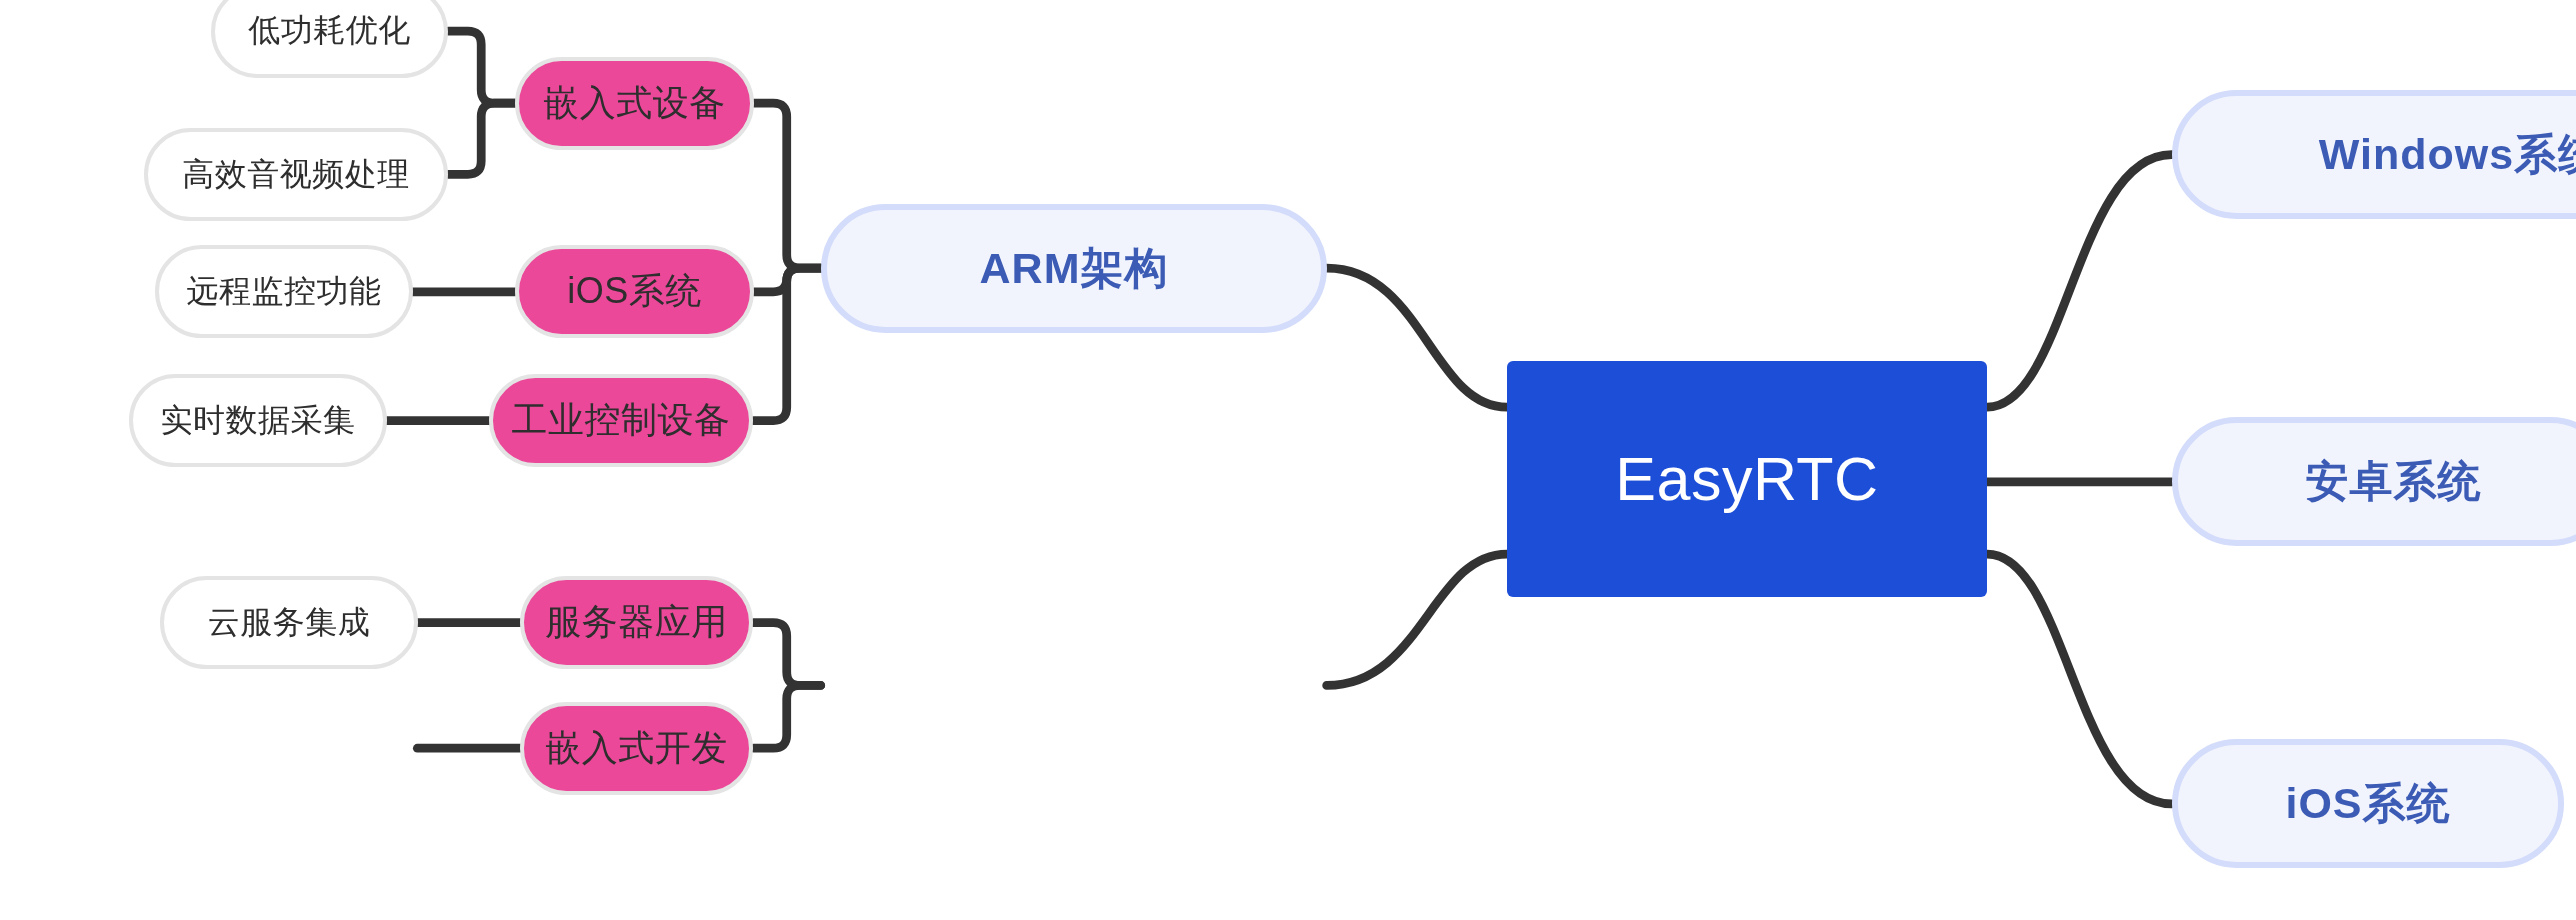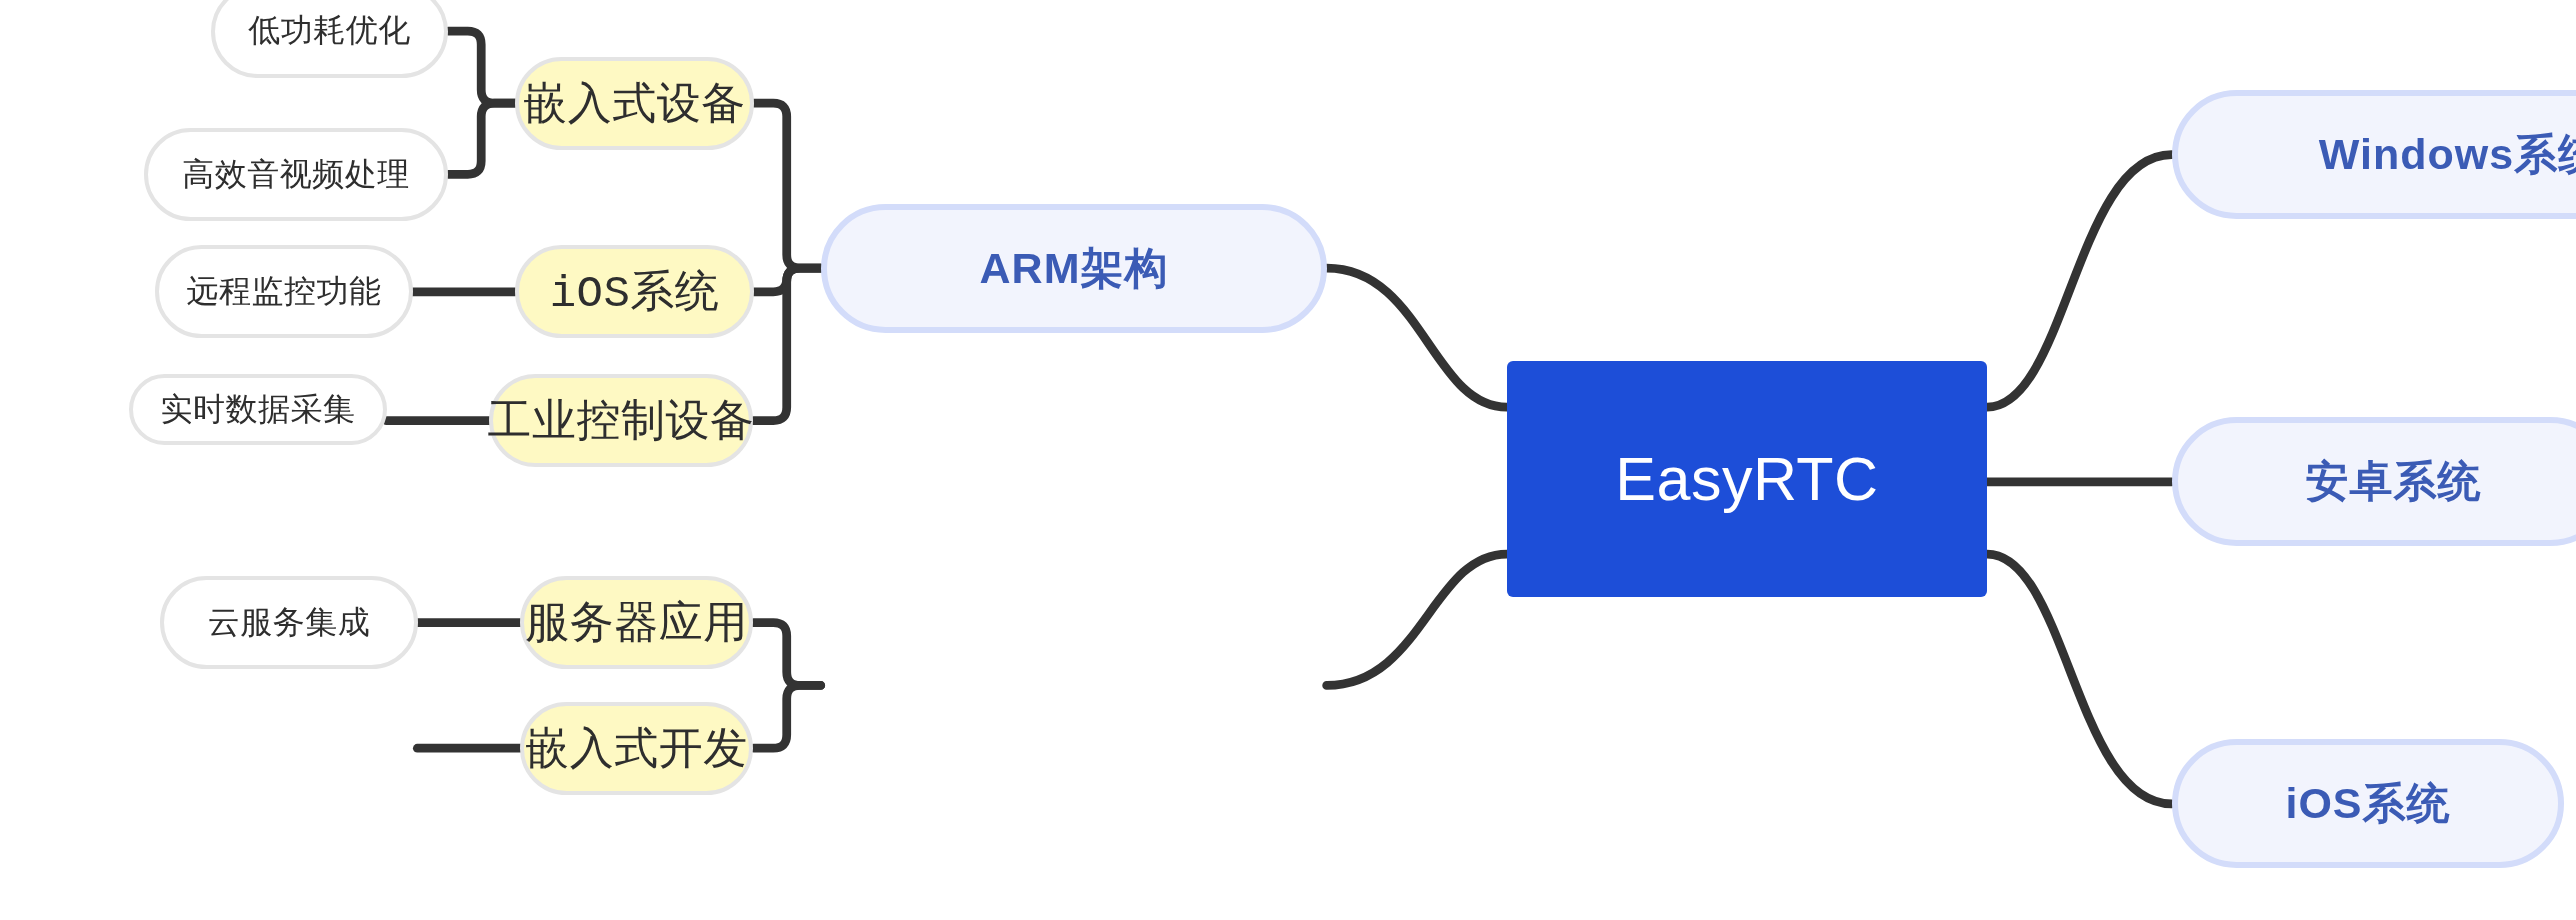--- a/index.html
+++ b/index.html
@@ -12,22 +12,22 @@
 
   
   .n-root{background:#1d4ed8;color:#ffffff;border-radius:6px;
           font-size:61px;font-weight:400;letter-spacing:0.5px;}
 
   
   .n-l1{background:#F2F4FD;border:6.7px solid #D3DCFA;border-radius:515px;
         color:#3B5BB5;font-size:43px;font-weight:700;letter-spacing:1px;}
 
   
-  .n-l2{background:#fef9c3;border:4.6px solid #E4E4E4;border-radius:515px;
-        color:#2E2E2E;font-size:44px;font-weight:400;letter-spacing:0.5px;font-family:Liberation Mono, monospace;}
+  .n-l2{background:#ec4899;border:4.6px solid #E4E4E4;border-radius:515px;
+        color:#2E2E2E;font-size:36px;font-weight:400;letter-spacing:0.5px;}
   .n-l3{background:#ffffff;border:4.6px solid #E4E4E4;border-radius:515px;
         color:#2E2E2E;font-size:32px;font-weight:400;letter-spacing:0.5px;}
 </style>
 </head>
 <body>
 
 <div id="stage">
 
   <svg id="wires" viewBox="0 0 7069 1787">
     <g fill="none" stroke="#333333" stroke-width="17" stroke-linecap="round" stroke-linejoin="round">
@@ -106,21 +106,21 @@
   <div class="node n-l2" style="left:515px;top:245px;width:239px;height:93px;">
     <span>iOS系统</span>
   </div>
   <div class="node n-l3" style="left:155px;top:245px;width:258px;height:93px;">
     <span>远程监控功能</span>
   </div>
 
   <div class="node n-l2" style="left:489px;top:374px;width:264px;height:93px;">
     <span>工业控制设备</span>
   </div>
-  <div class="node n-l3" style="left:129px;top:374px;width:258px;height:71px;">
+  <div class="node n-l3" style="left:129px;top:374px;width:258px;height:93px;">
     <span>实时数据采集</span>
   </div>
 
 
   <div class="node n-l2" style="left:520px;top:576px;width:233px;height:93px;">
     <span>服务器应用</span>
   </div>
   <div class="node n-l3" style="left:160px;top:576px;width:258px;height:93px;">
     <span>云服务集成</span>
   </div>

